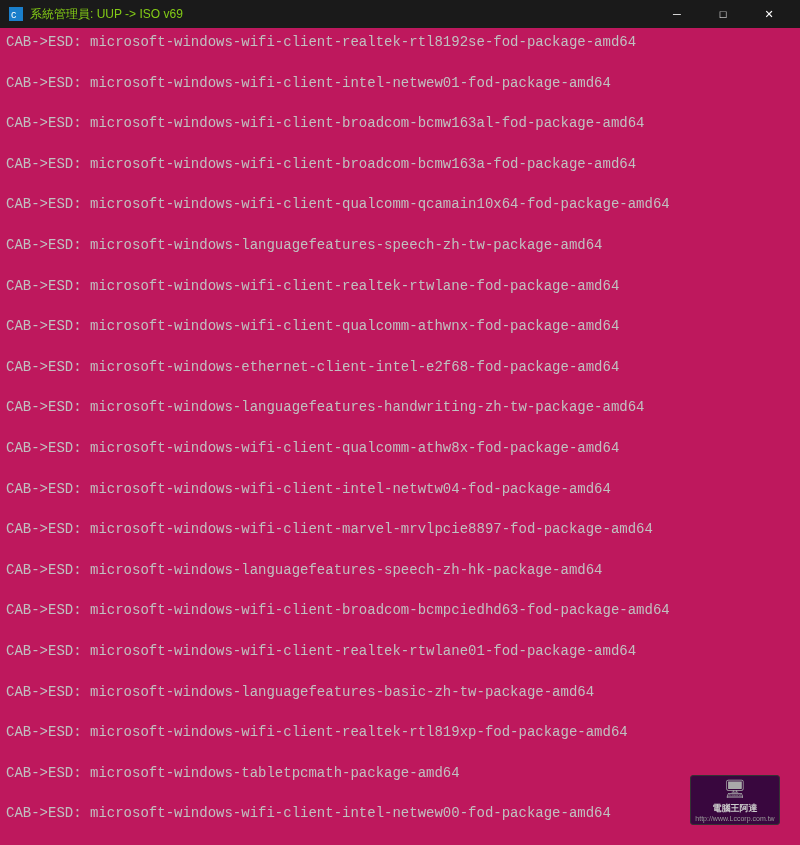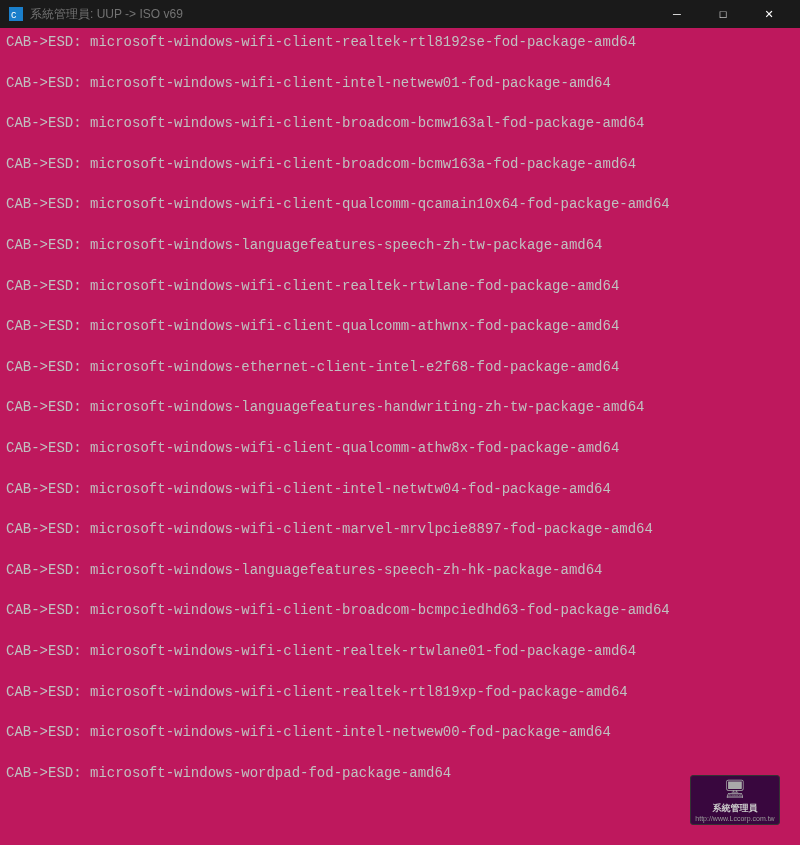--- a/index.html
+++ b/index.html
@@ -30,21 +30,21 @@
       margin-right: 6px;
       display: flex;
       align-items: center;
       justify-content: center;
     }
     .title-bar-icon svg {
       width: 14px;
       height: 14px;
     }
     .title-text {
-      color: #737373;
+      color: #84cc16;
       font-size: 12px;
       flex: 1;
       font-family: 'Segoe UI', sans-serif;
     }
     .title-controls {
       display: flex;
       gap: 0;
     }
     .title-btn {
       width: 46px;
@@ -122,21 +122,23 @@
 <span class="console-line">CAB-&gt;ESD: microsoft-windows-wifi-client-realtek-rtwlane-fod-package-amd64</span>
 <span class="console-line">CAB-&gt;ESD: microsoft-windows-wifi-client-qualcomm-athwnx-fod-package-amd64</span>
 <span class="console-line">CAB-&gt;ESD: microsoft-windows-ethernet-client-intel-e2f68-fod-package-amd64</span>
 <span class="console-line">CAB-&gt;ESD: microsoft-windows-languagefeatures-handwriting-zh-tw-package-amd64</span>
 <span class="console-line">CAB-&gt;ESD: microsoft-windows-wifi-client-qualcomm-athw8x-fod-package-amd64</span>
 <span class="console-line">CAB-&gt;ESD: microsoft-windows-wifi-client-intel-netwtw04-fod-package-amd64</span>
 <span class="console-line">CAB-&gt;ESD: microsoft-windows-wifi-client-marvel-mrvlpcie8897-fod-package-amd64</span>
 <span class="console-line">CAB-&gt;ESD: microsoft-windows-languagefeatures-speech-zh-hk-package-amd64</span>
 <span class="console-line">CAB-&gt;ESD: microsoft-windows-wifi-client-broadcom-bcmpciedhd63-fod-package-amd64</span>
 <span class="console-line">CAB-&gt;ESD: microsoft-windows-wifi-client-realtek-rtwlane01-fod-package-amd64</span>
+<span class="console-line">CAB-&gt;ESD: microsoft-windows-languagefeatures-basic-zh-tw-package-amd64</span>
 <span class="console-line">CAB-&gt;ESD: microsoft-windows-wifi-client-realtek-rtl819xp-fod-package-amd64</span>
+<span class="console-line">CAB-&gt;ESD: microsoft-windows-tabletpcmath-package-amd64</span>
 <span class="console-line">CAB-&gt;ESD: microsoft-windows-wifi-client-intel-netwew00-fod-package-amd64</span>
 <span class="console-line">CAB-&gt;ESD: microsoft-windows-wordpad-fod-package-amd64</span>
 
 
 
 
 
 
 
 
@@ -160,15 +162,15 @@
 
 
 
 
 
 </div>
 </div>
 
 <div class="watermark">
   <div class="watermark-icon">🖥</div>
-  <div style="font-size:9px;color:#ccc;font-weight:bold;">系統管理員</div>
+  <div style="font-size:9px;color:#ccc;font-weight:bold;">電腦王阿達</div>
   <div style="font-size:7px;color:#999;">http://www.Lccorp.com.tw</div>
 </div>
 
 </body></html>

